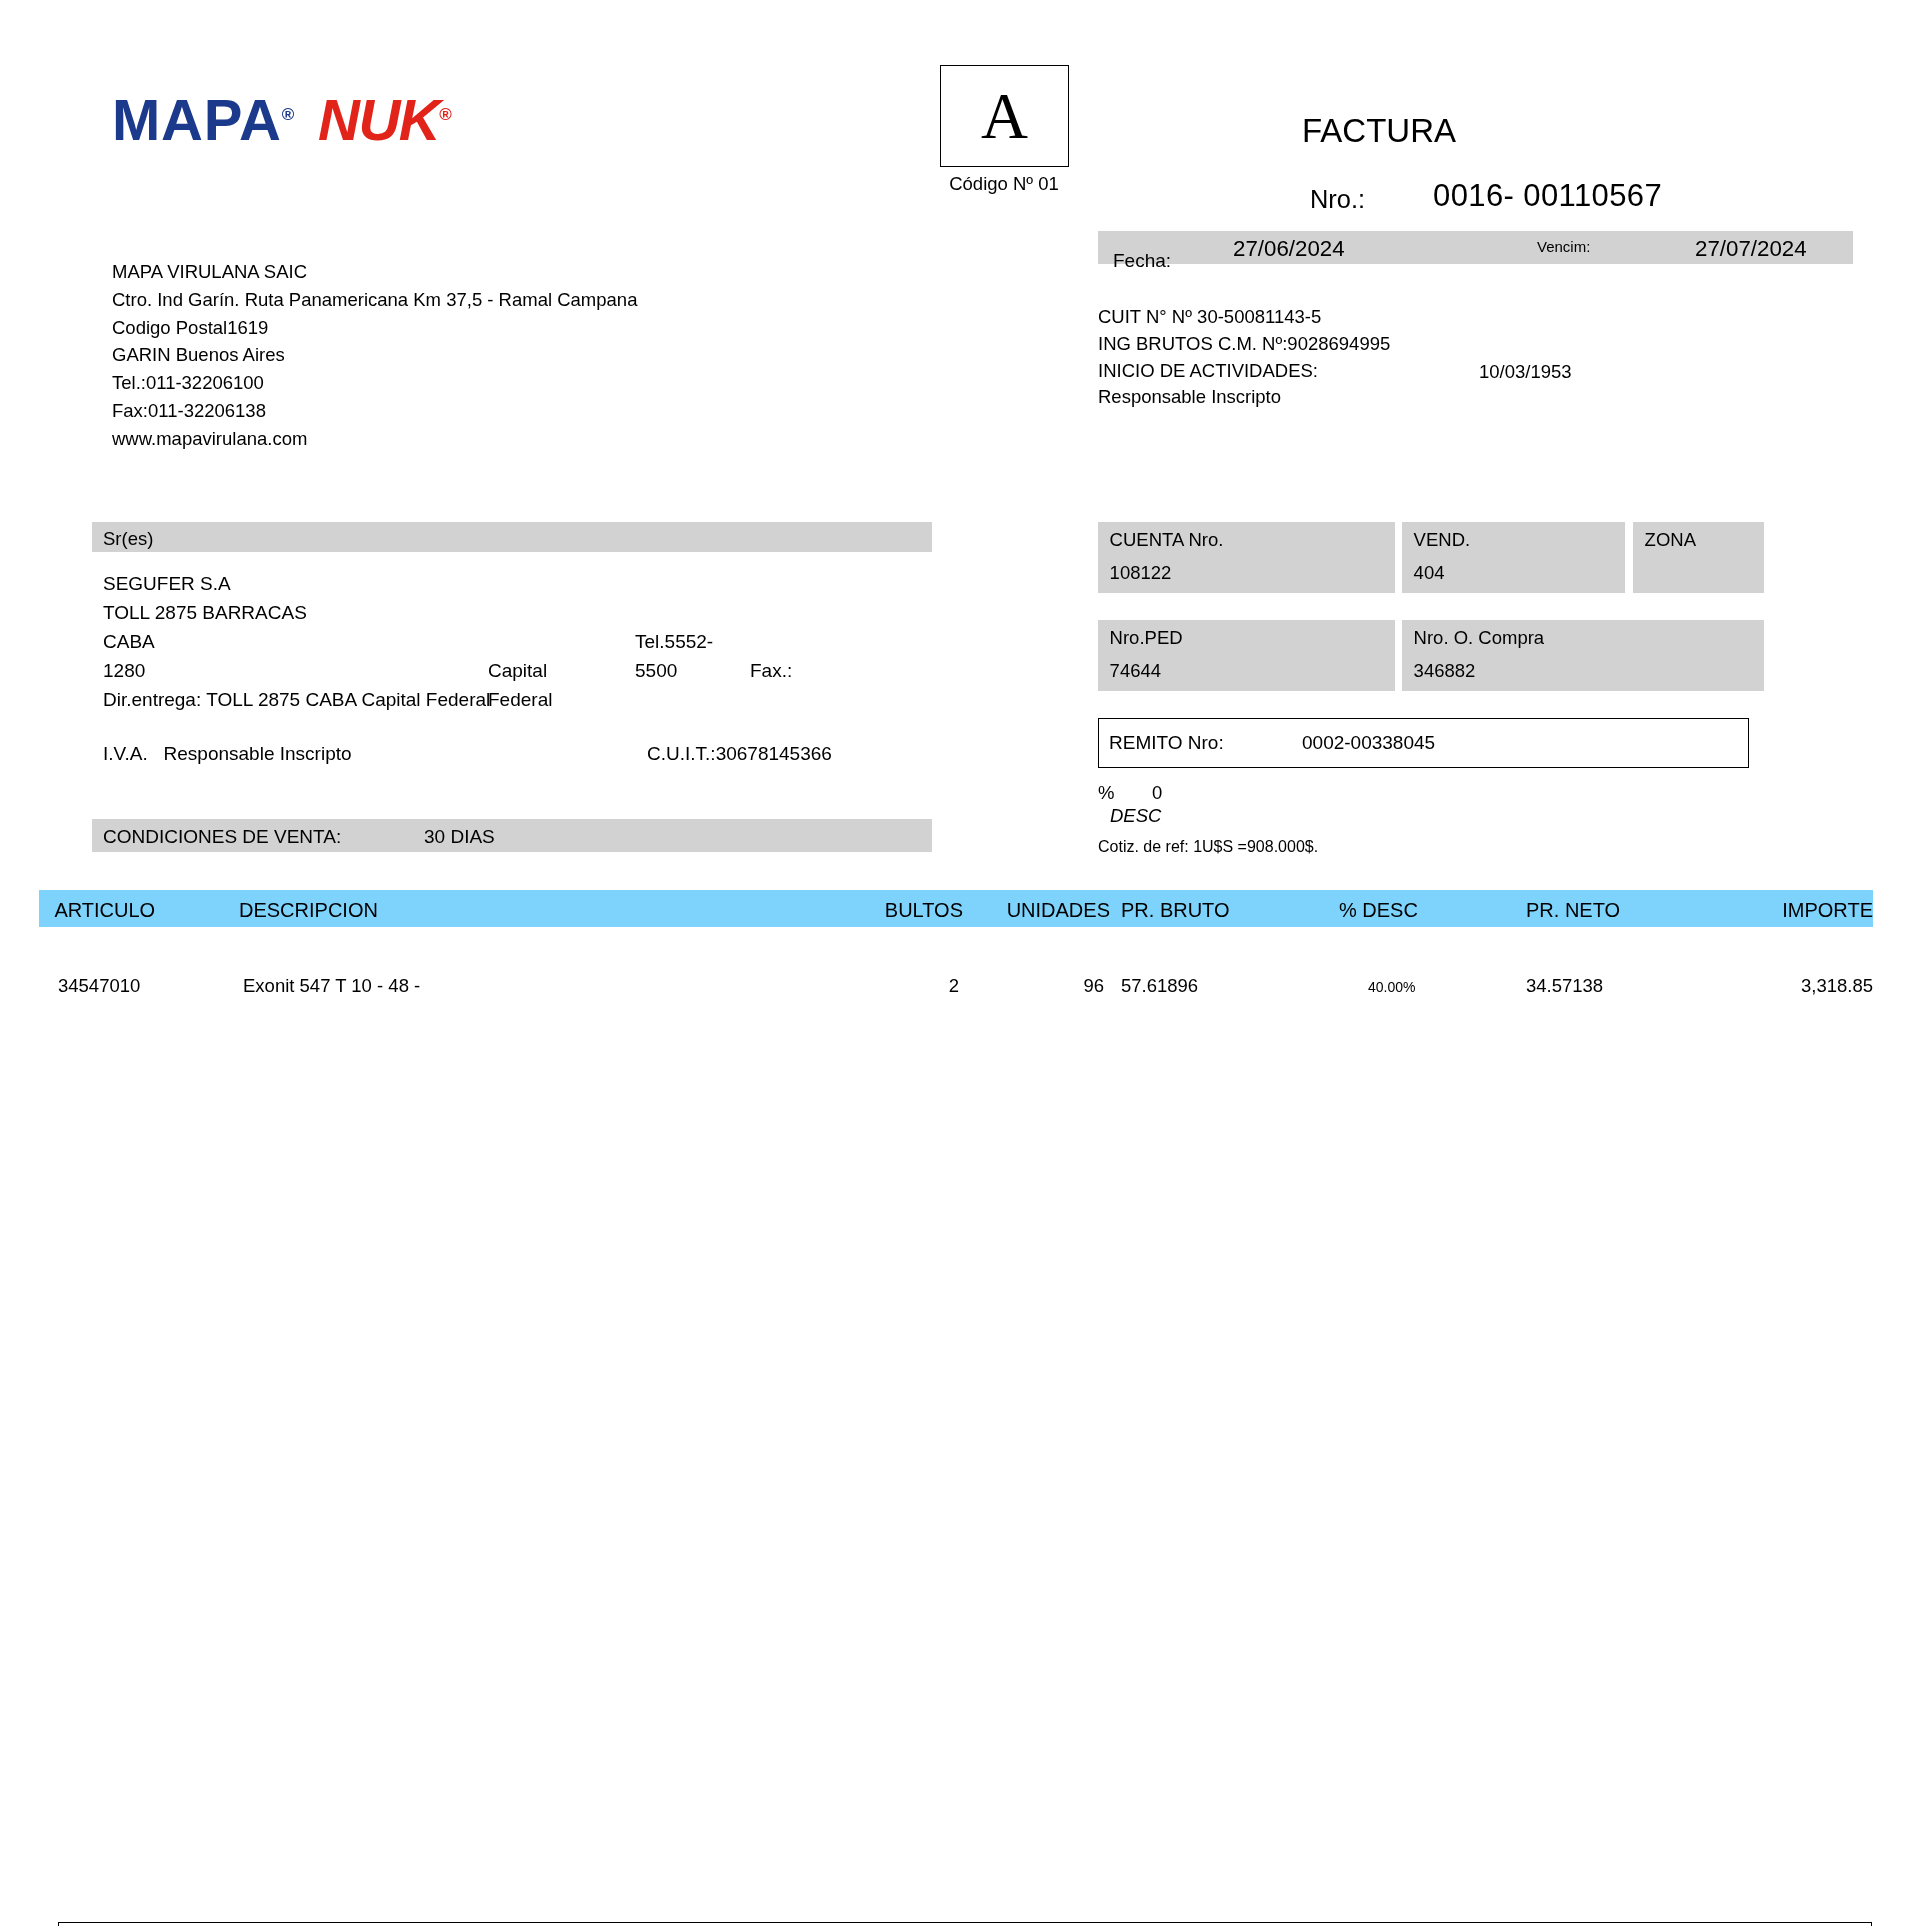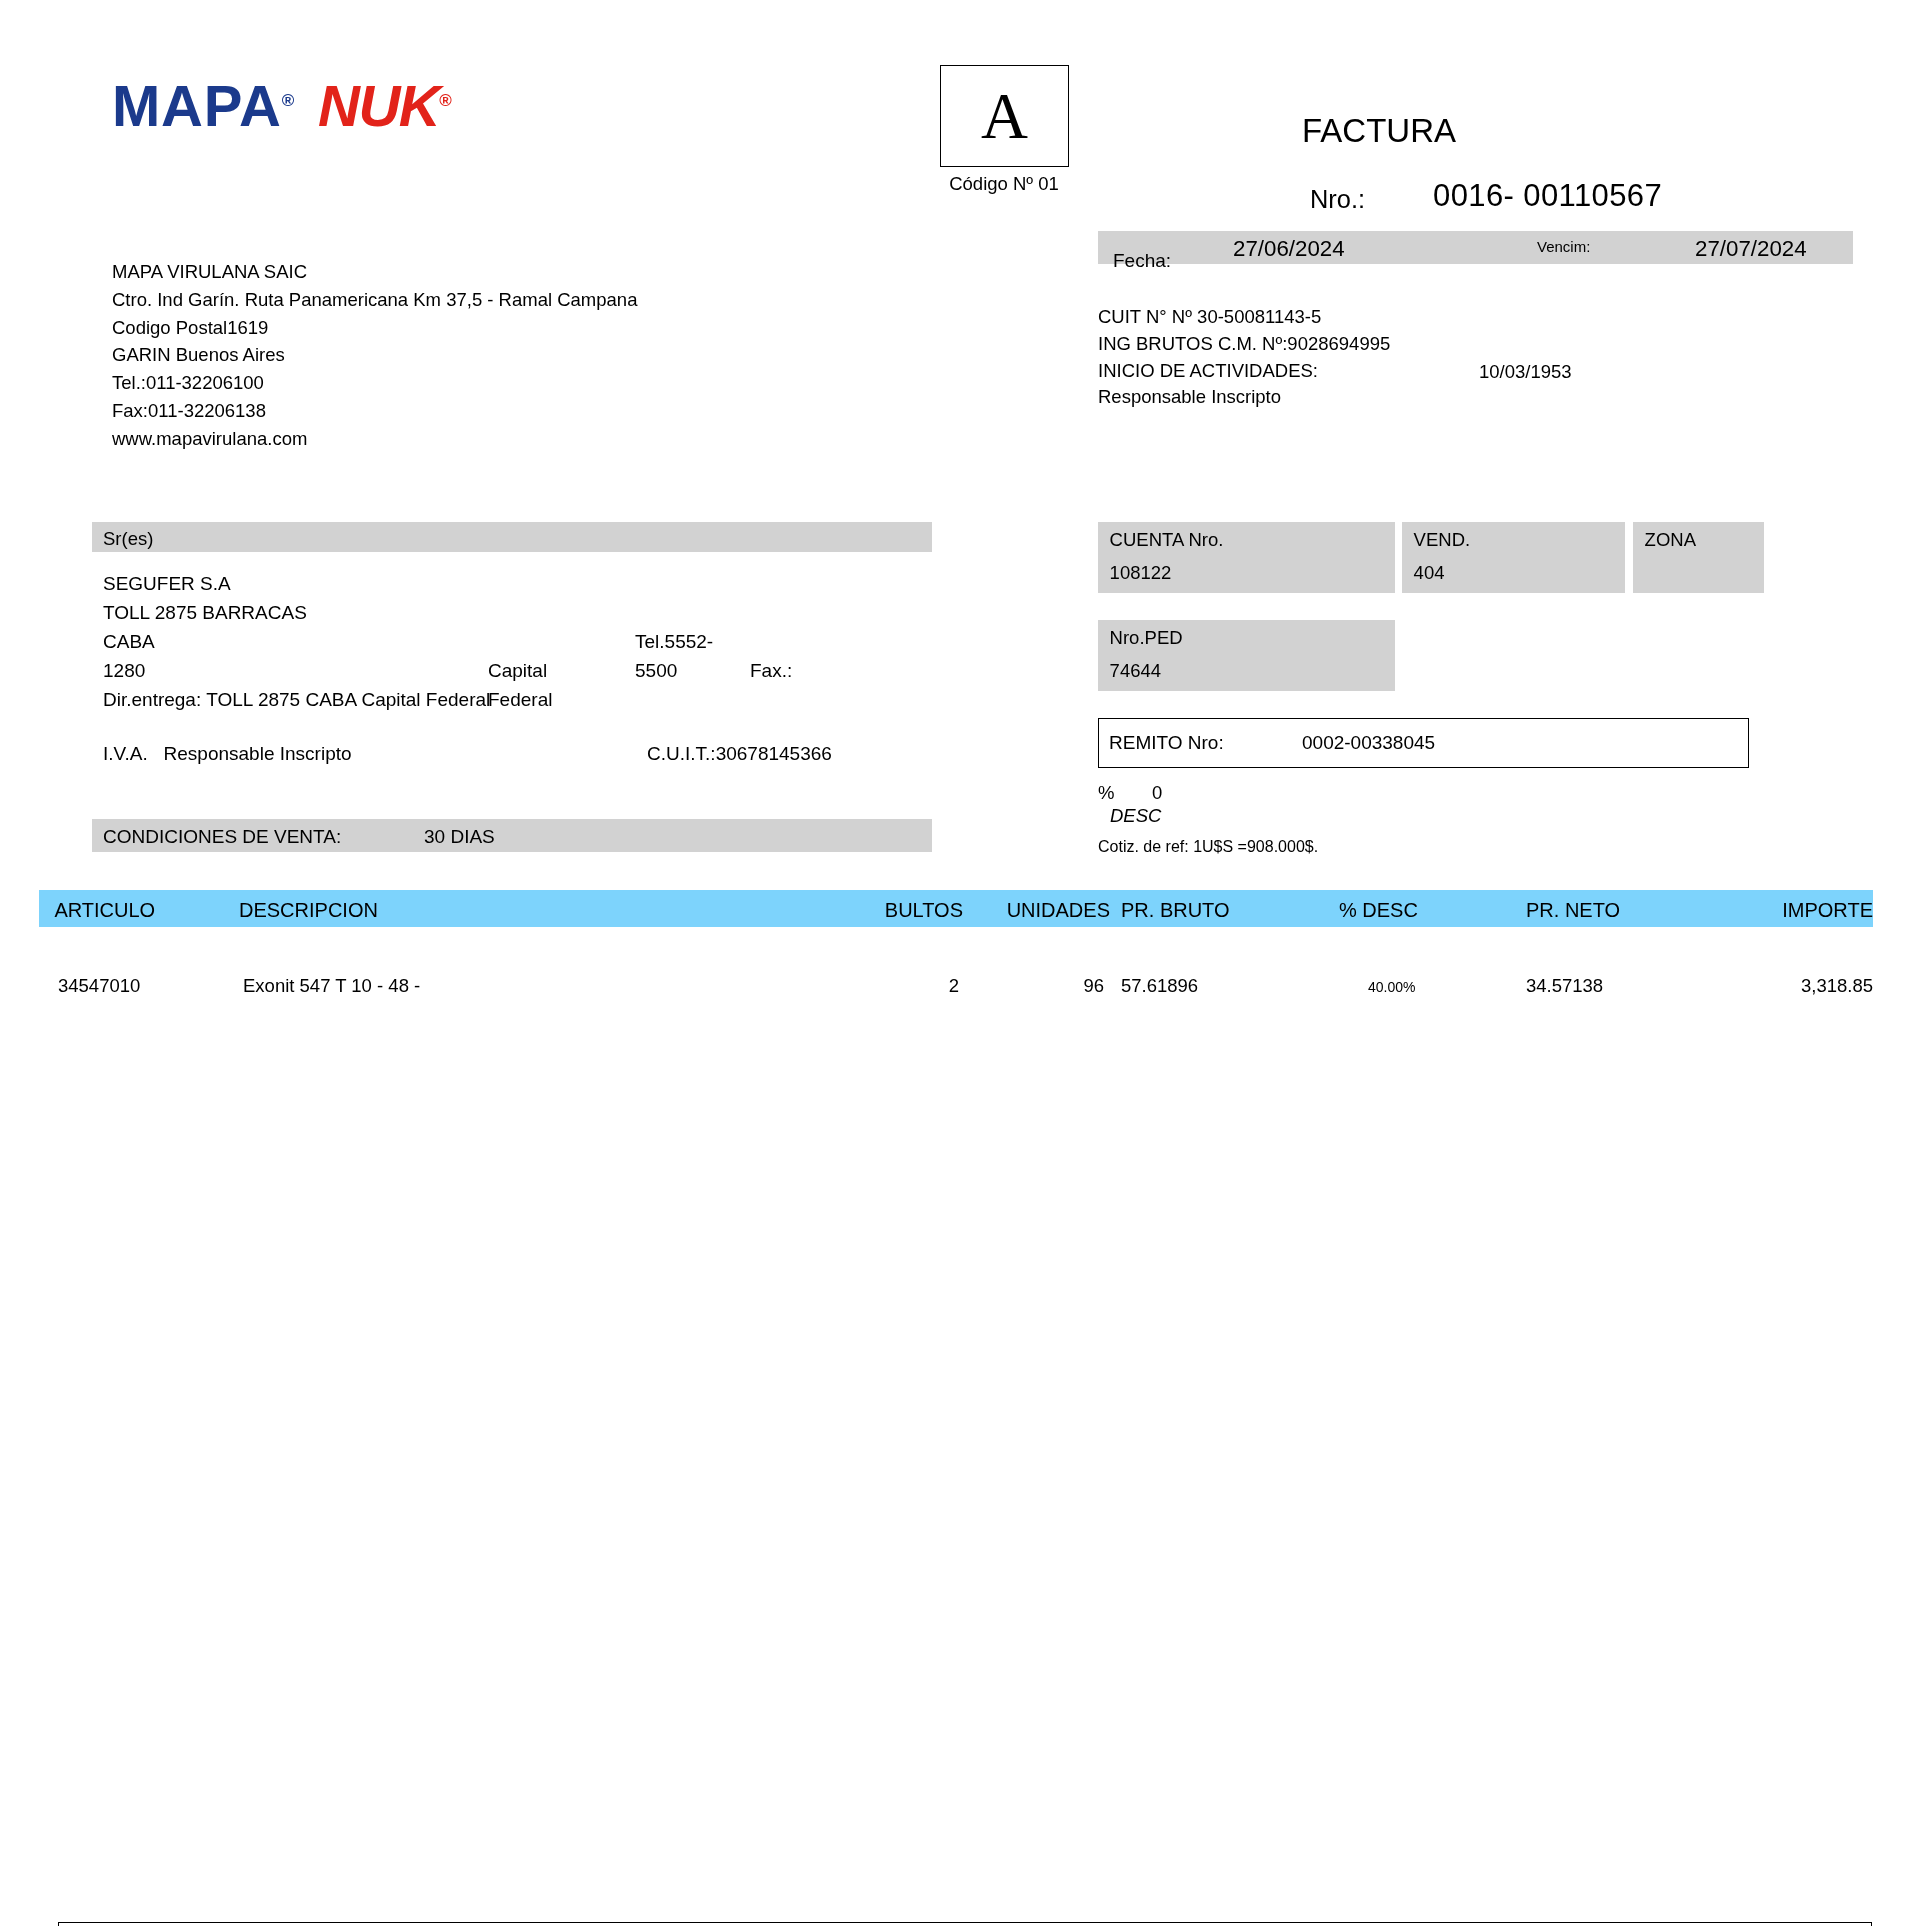--- a/index.html
+++ b/index.html
@@ -28,20 +28,21 @@
   }
 
   
   .logos {
     position: absolute;
     left: 112px;
     top: 77px;
     width: 770px;
     height: 85px;
     display: flex;
+    align-items: center;
     gap: 23px;
   }
   .logo-mapa {
     font-family: "Liberation Sans", sans-serif;
     font-weight: bold;
     font-size: 58px;
     letter-spacing: 0.8px;
     color: #1b3a8c;
     line-height: 1;
     position: relative;
@@ -386,20 +387,24 @@
       <span class="v">404</span>
     </div>
     <div class="gbox" style="left:1633px; top:522px; width:131px; height:71px;">
       <span class="l">ZONA</span>
       <span class="v"></span>
     </div>
     <div class="gbox" style="left:1098px; top:620px; width:297px; height:71px;">
       <span class="l">Nro.PED</span>
       <span class="v">74644</span>
     </div>
+    <div class="gbox" style="left:1402px; top:620px; width:362px; height:71px;">
+      <span class="l">Nro. O. Compra</span>
+      <span class="v">346882</span>
+    </div>
 
     <div class="remito-box"></div>
     <div class="remito-label">REMITO Nro:</div>
     <div class="remito-value">0002-00338045</div>
 
     <div class="desc-pct">%</div>
     <div class="desc-pct-val">0</div>
     <div class="desc-word">DESC</div>
     <div class="cotiz">Cotiz. de ref: 1U$S =908.000$.</div>
 

